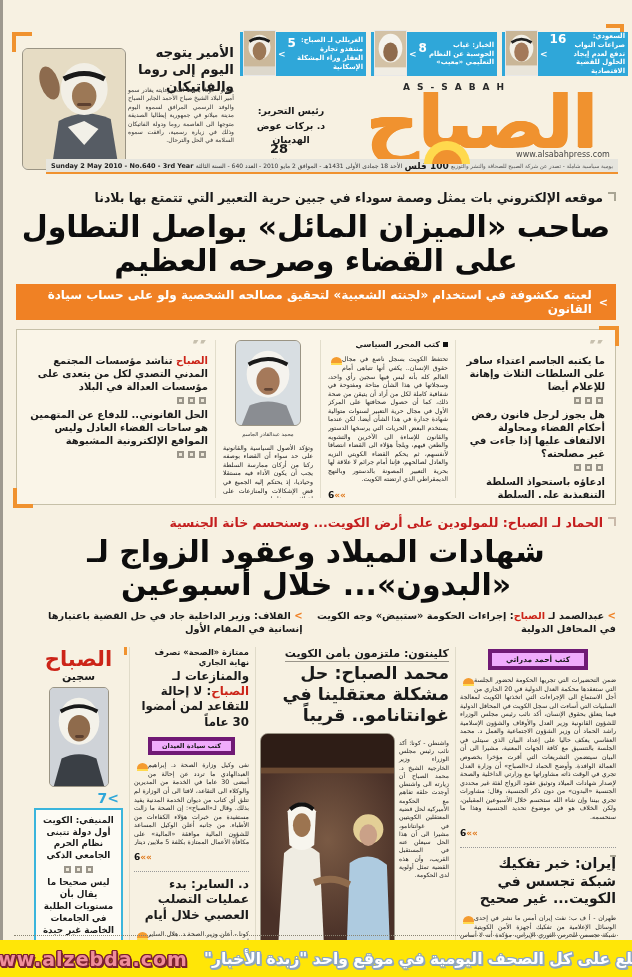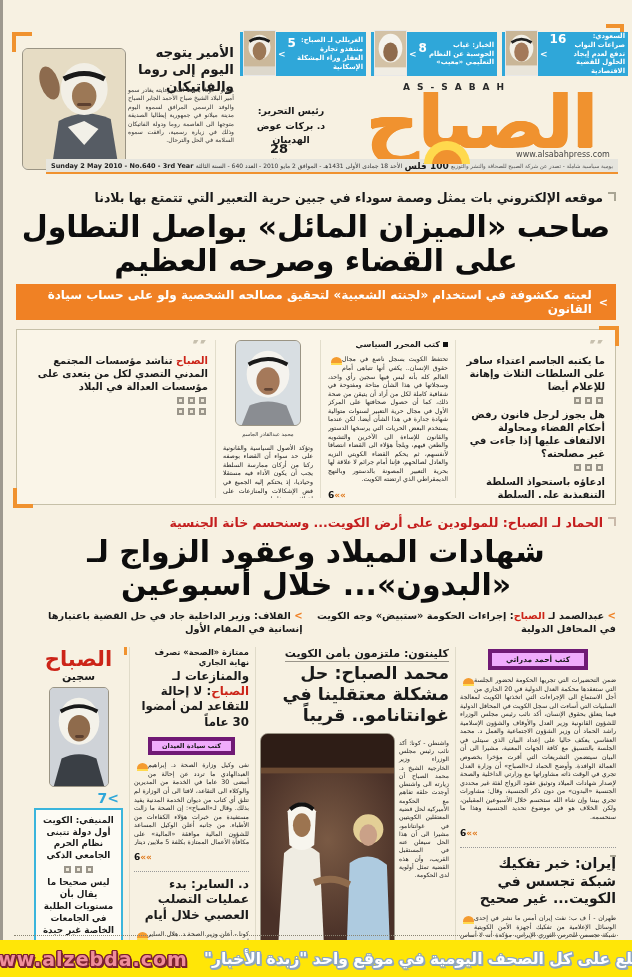--- a/index.html
+++ b/index.html
@@ -309,20 +309,21 @@
       </div>
 
       <div class="acol a-ql">
         <div class="q-open">”</div>
         <p class="qtext"><span class="brand-red">الصباح</span> <span>تناشد مؤسسات المجتمع المدني التصدي لكل من يتعدى على مؤسسات العدالة في البلاد</span></p>
         <div class="sq-sep">
             <i></i>
             <i></i>
             <i></i>
           </div>
+        <p class="qtext">الحل القانوني.. للدفاع عن المتهمين هو ساحات القضاء العادل وليس المواقع الإلكترونية المشبوهة</p>
         <div class="sq-sep">
             <i></i>
             <i></i>
             <i></i>
           </div>
         <div class="q-close"></div>
       </div>
     </div>
 
     <div class="story2">

